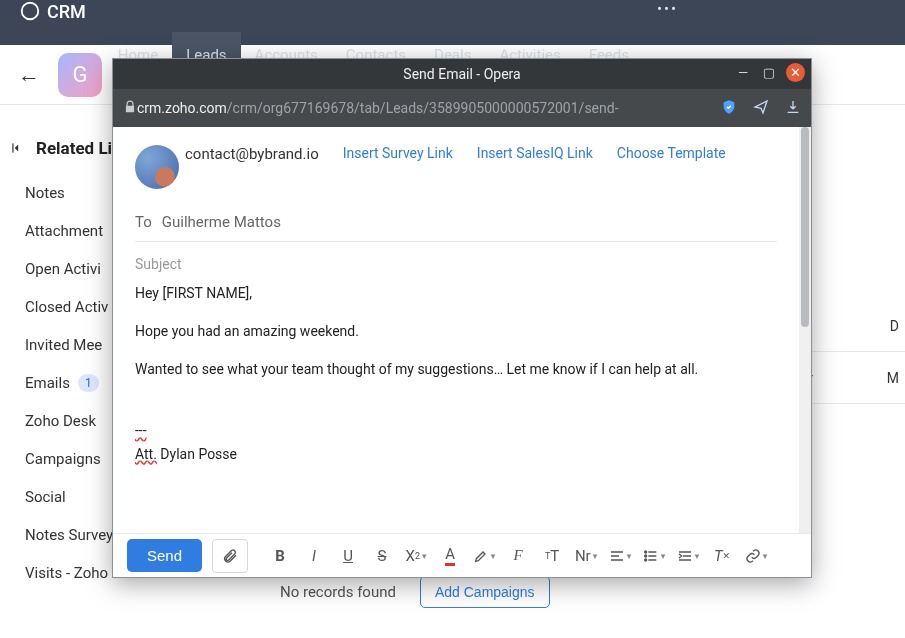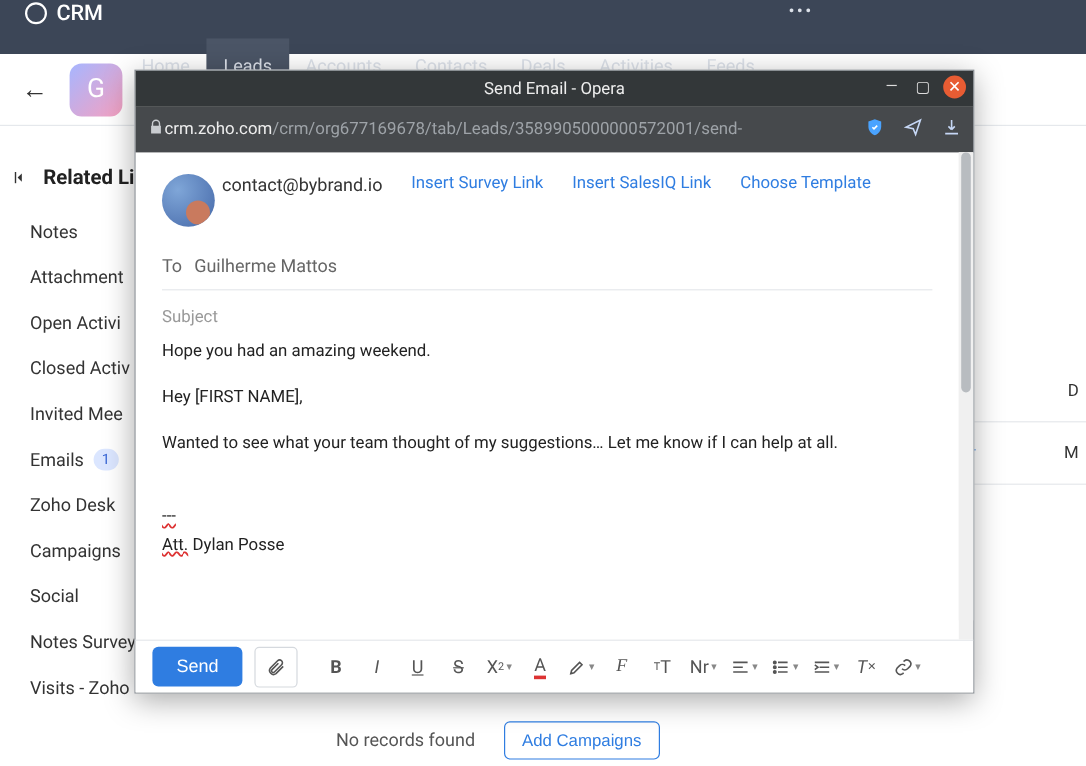--- a/index.html
+++ b/index.html
@@ -109,21 +109,21 @@
     position:absolute;
     right:0; top:300px;
     width:120px;
     font-size:14px;
     color:#333;
   }
   .bg-cell { border-bottom:1px solid #e5e8ec; height:52px; display:flex; align-items:center; padding-left:16px;}
   .bg-cell.link { color:#2f7de1; }
   .bg-bottom {
     position:absolute;
-    bottom:5px; left:280px;
+    bottom:30px; left:280px;
     display:flex;
     align-items:center;
     gap:24px;
   }
   .no-records { color:#555; font-size:15px; }
   .add-camp {
     border:1px solid #2f7de1;
     color:#2f7de1;
     background:#fff;
     border-radius:5px;
@@ -401,22 +401,22 @@
       <a class="link-a">Insert Survey Link</a>
       <a class="link-a">Insert SalesIQ Link</a>
       <a class="link-a">Choose Template</a>
     </div>
     <div class="to-row">
       <span class="to-label">To</span>
       <span class="to-value">Guilherme Mattos</span>
     </div>
     <div class="subject-label">Subject</div>
     <div class="compose-text">
+      <p>Hey [FIRST NAME],</p>
       <p>Hope you had an amazing weekend.</p>
-      <p>Hey [FIRST NAME],</p>
       <p>Wanted to see what your team thought of my suggestions… Let me know if I can help at all.</p>
       <br>
       <p><span class="sig-dash">---</span><br><span class="sig-att">Att.</span><span> Dylan Posse</span></p>
     </div>
   </div>
 
   <div class="toolbar">
     <button class="send-btn">Send</button>
     <div class="attach-btn">
       <svg width="16" height="16" viewBox="0 0 24 24" fill="none" stroke="#555" stroke-width="2">

